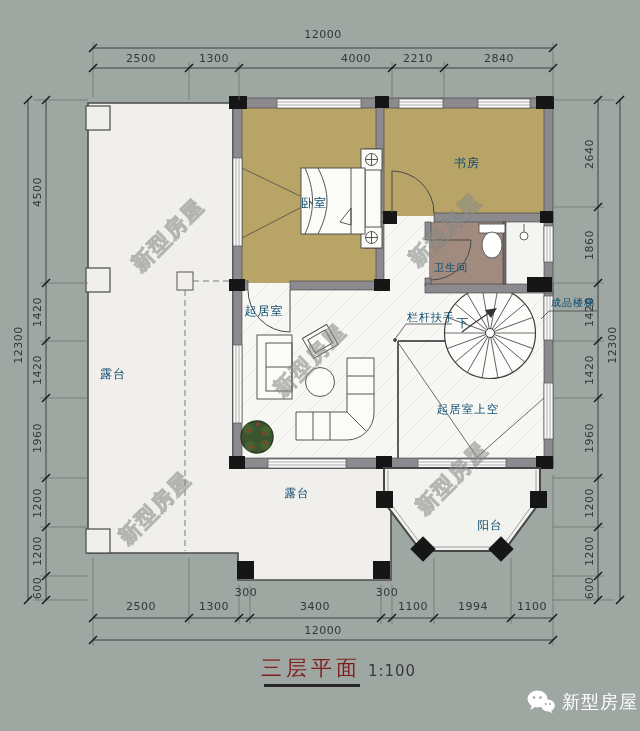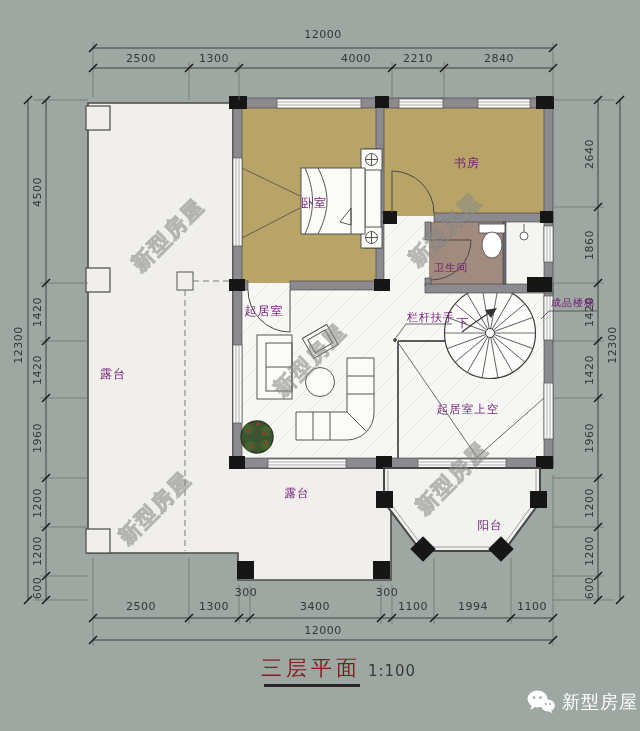--- a/index.html
+++ b/index.html
@@ -2,21 +2,21 @@
 <html><head>
 <meta charset="utf-8">
 <style>
   html,body{margin:0;padding:0;}
   #canvas{position:relative;width:640px;height:731px;background:#9ea7a1;overflow:hidden;
           font-family:"DejaVu Sans",sans-serif;}
   #plan-svg{position:absolute;left:0;top:0;}
   .dim{position:absolute;transform:translate(-50%,-50%);font-size:11px;color:#33363a;
        white-space:nowrap;letter-spacing:0.5px;}
   .dim.v{transform:translate(-50%,-50%) rotate(-90deg);}
-  .rlabel{position:absolute;transform:translate(-50%,-50%);font-size:12px;color:#701a75;
+  .rlabel{position:absolute;transform:translate(-50%,-50%);font-size:12px;color:#0c4a6e;
           white-space:nowrap;letter-spacing:1px;}
   .wm{position:absolute;transform:translate(-50%,-50%) rotate(-45deg);font-size:21px;
       font-weight:bold;letter-spacing:2px;white-space:nowrap;
       color:rgba(255,255,255,0.22);-webkit-text-stroke:1.1px rgba(115,120,115,0.50);}
   .title-text{position:absolute;transform:translate(-50%,-50%);font-size:21px;color:#7f1d1d;
       letter-spacing:4px;white-space:nowrap;}
   .title-scale{position:absolute;transform:translate(-50%,-50%);font-size:15px;color:#3a3a3a;
       letter-spacing:1px;white-space:nowrap;}
   .title-underline{position:absolute;left:264px;top:684px;width:96px;height:3px;background:#262626;}
   .brand{position:absolute;left:527px;top:690px;display:flex;align-items:center;gap:7px;}

